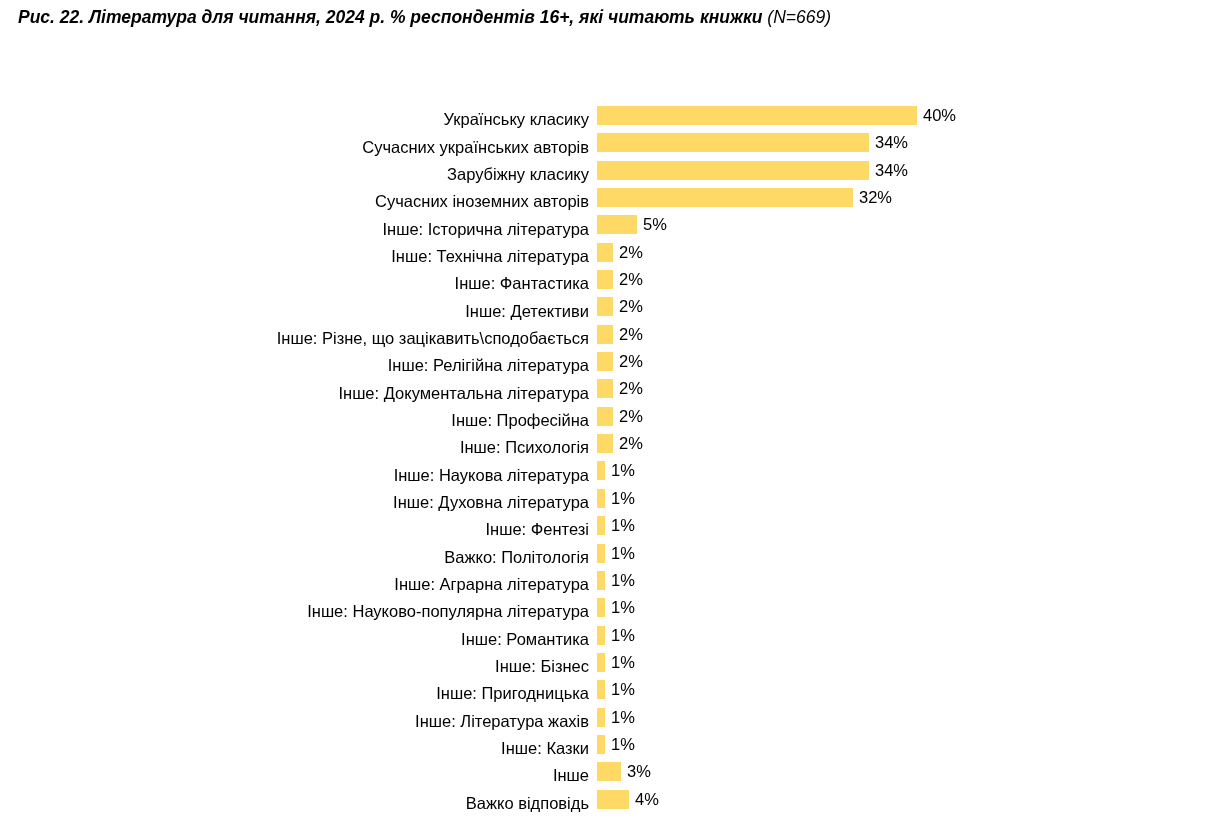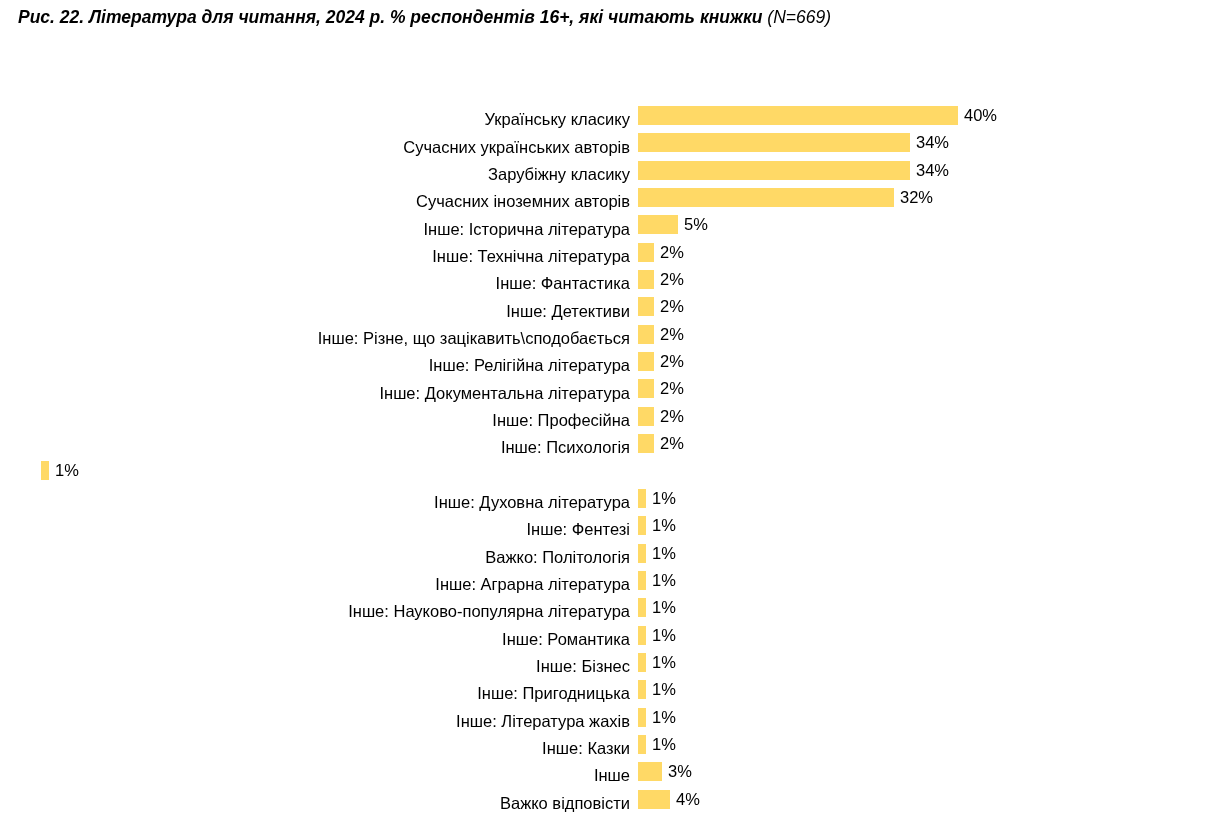--- a/index.html
+++ b/index.html
@@ -48,21 +48,20 @@
   .chart {
     position: absolute;
     left: 0;
     top: 106px;
     width: 1209px;
   }
   .row {
     display: flex;
     align-items: center;
     height: 27.35px;
-    margin-left: 41px;
   }
   .cat-label {
     width: 597px;
     text-align: right;
     padding-right: 8px;
     box-sizing: border-box;
     font-size: 16.5px;
     color: #000000;
     white-space: nowrap;
     overflow: hidden;
@@ -183,20 +182,21 @@
         </div>
       </div>
       <div class="row">
         <div class="cat-label">Інше: Психологія</div>
         <div class="bar-area">
           <div class="bar" style="width: 16px; background: rgb(255, 217, 102);"></div>
           <div class="bar-value">2%</div>
         </div>
       </div>
       <div class="row">
+        <div class="cat-label">Інше: Наукова література</div>
         <div class="bar-area">
           <div class="bar" style="width: 8px; background: rgb(255, 217, 102);"></div>
           <div class="bar-value">1%</div>
         </div>
       </div>
       <div class="row">
         <div class="cat-label">Інше: Духовна література</div>
         <div class="bar-area">
           <div class="bar" style="width: 8px; background: rgb(255, 217, 102);"></div>
           <div class="bar-value">1%</div>
@@ -266,21 +266,21 @@
         </div>
       </div>
       <div class="row">
         <div class="cat-label">Інше</div>
         <div class="bar-area">
           <div class="bar" style="width: 24px; background: rgb(255, 217, 102);"></div>
           <div class="bar-value">3%</div>
         </div>
       </div>
       <div class="row">
-        <div class="cat-label">Важко відповісти</div>
+        <div class="cat-label">Важко відповідь</div>
         <div class="bar-area">
           <div class="bar" style="width: 32px; background: rgb(255, 217, 102);"></div>
           <div class="bar-value">4%</div>
         </div>
       </div>
     </div>
 
 </div>
 
 </body></html>

